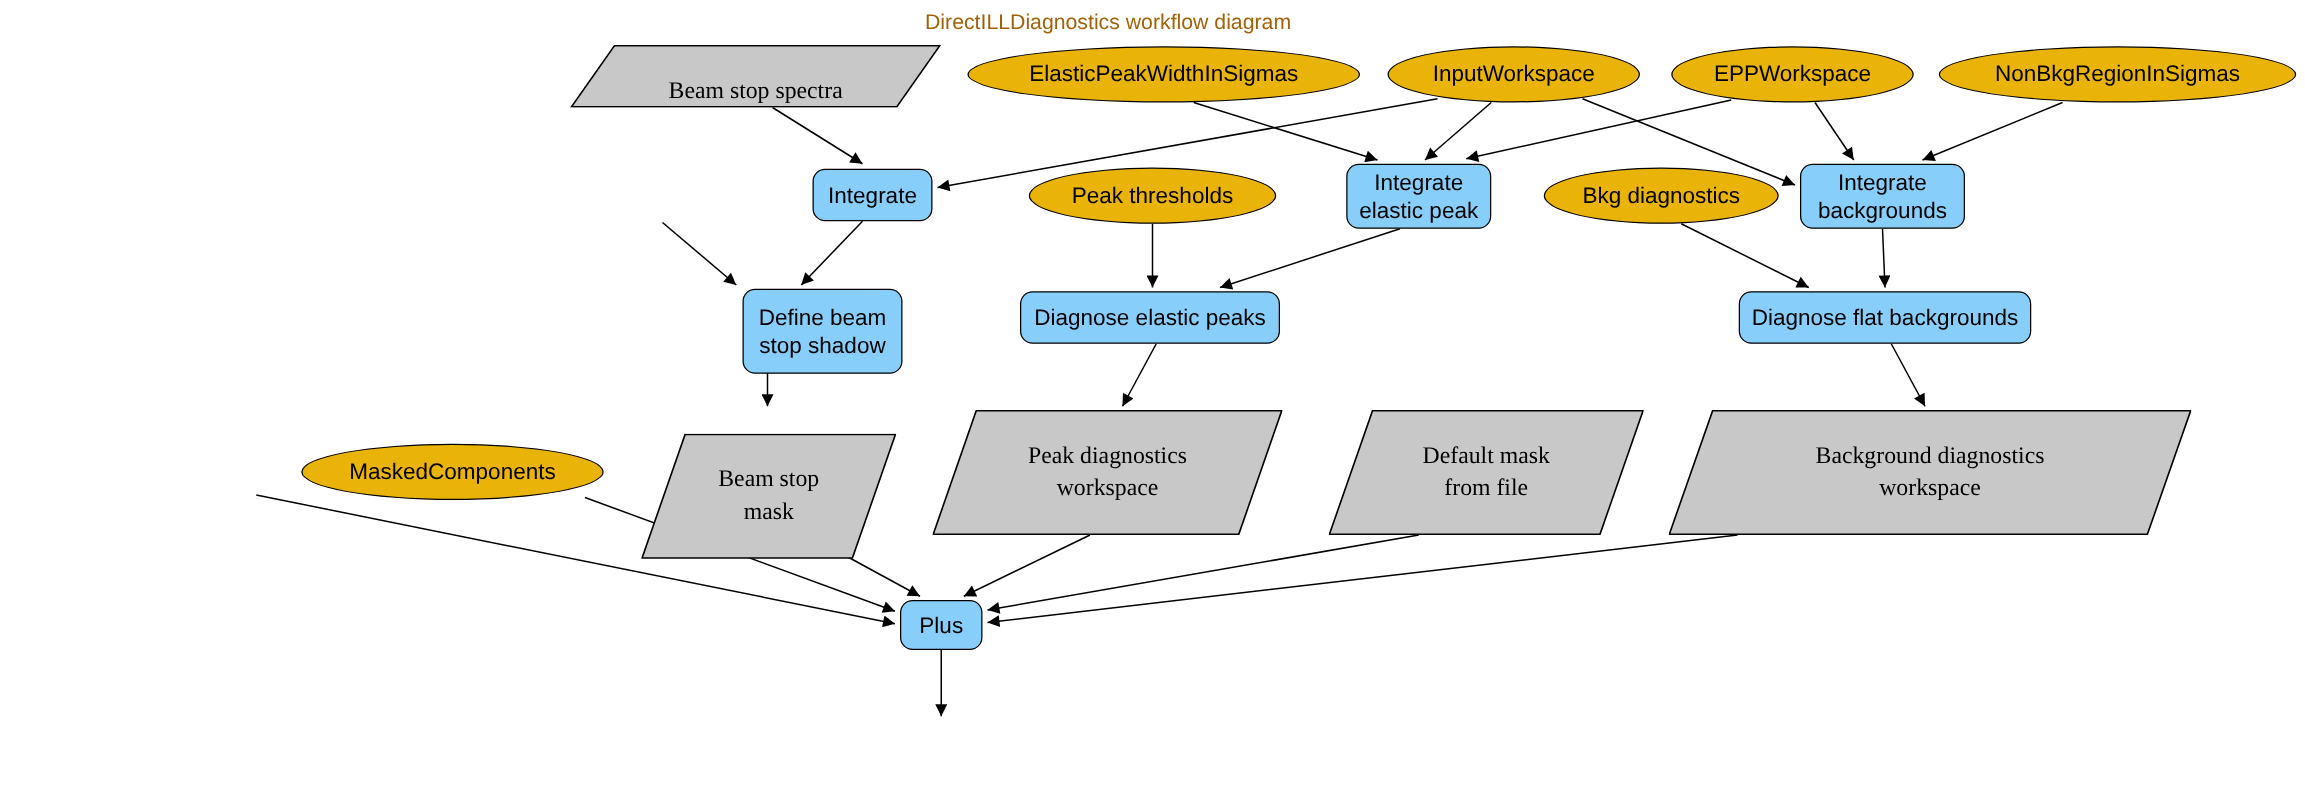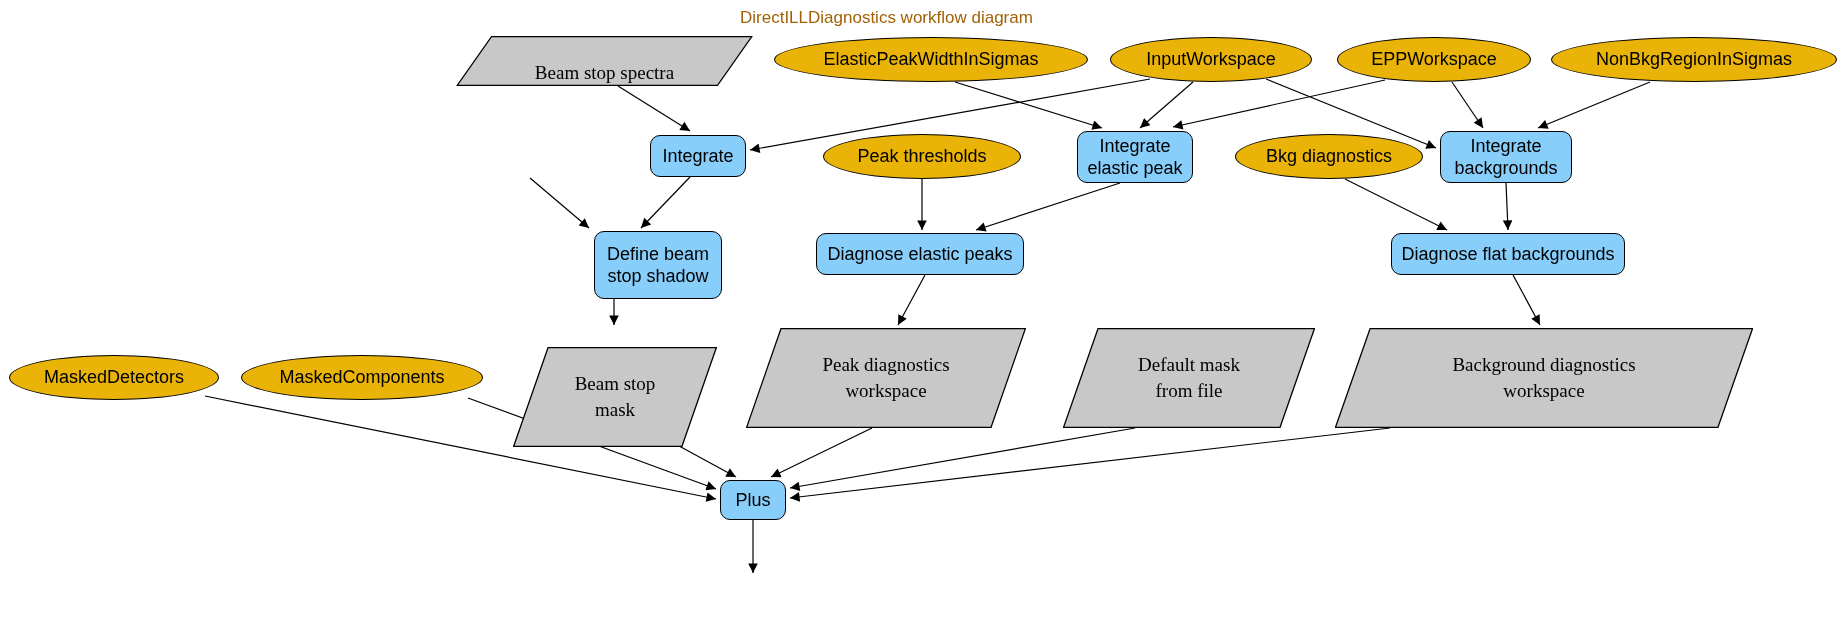--- a/index.html
+++ b/index.html
@@ -116,23 +116,20 @@
   </div>
   <div class="node ellipse" style="left:1551px;top:37px;width:286px;height:45px;">
     <span>NonBkgRegionInSigmas</span>
   </div>
   <div class="node ellipse" style="left:823px;top:134px;width:198px;height:45px;">
     <span>Peak thresholds</span>
   </div>
   <div class="node ellipse" style="left:1235px;top:134px;width:188px;height:45px;">
     <span>Bkg diagnostics</span>
   </div>
-  <div class="node ellipse" style="left:9px;top:355px;width:210px;height:45px;">
-    <span>MaskedDetectors</span>
-  </div>
   <div class="node ellipse" style="left:241px;top:355px;width:242px;height:45px;">
     <span>MaskedComponents</span>
   </div>
 
   <div class="node process" style="left:650px;top:135px;width:96px;height:42px;">
     <span>Integrate</span>
   </div>
   <div class="node process" style="left:1077px;top:131px;width:116px;height:52px;">
     <span>Integrate
 elastic peak</span>

